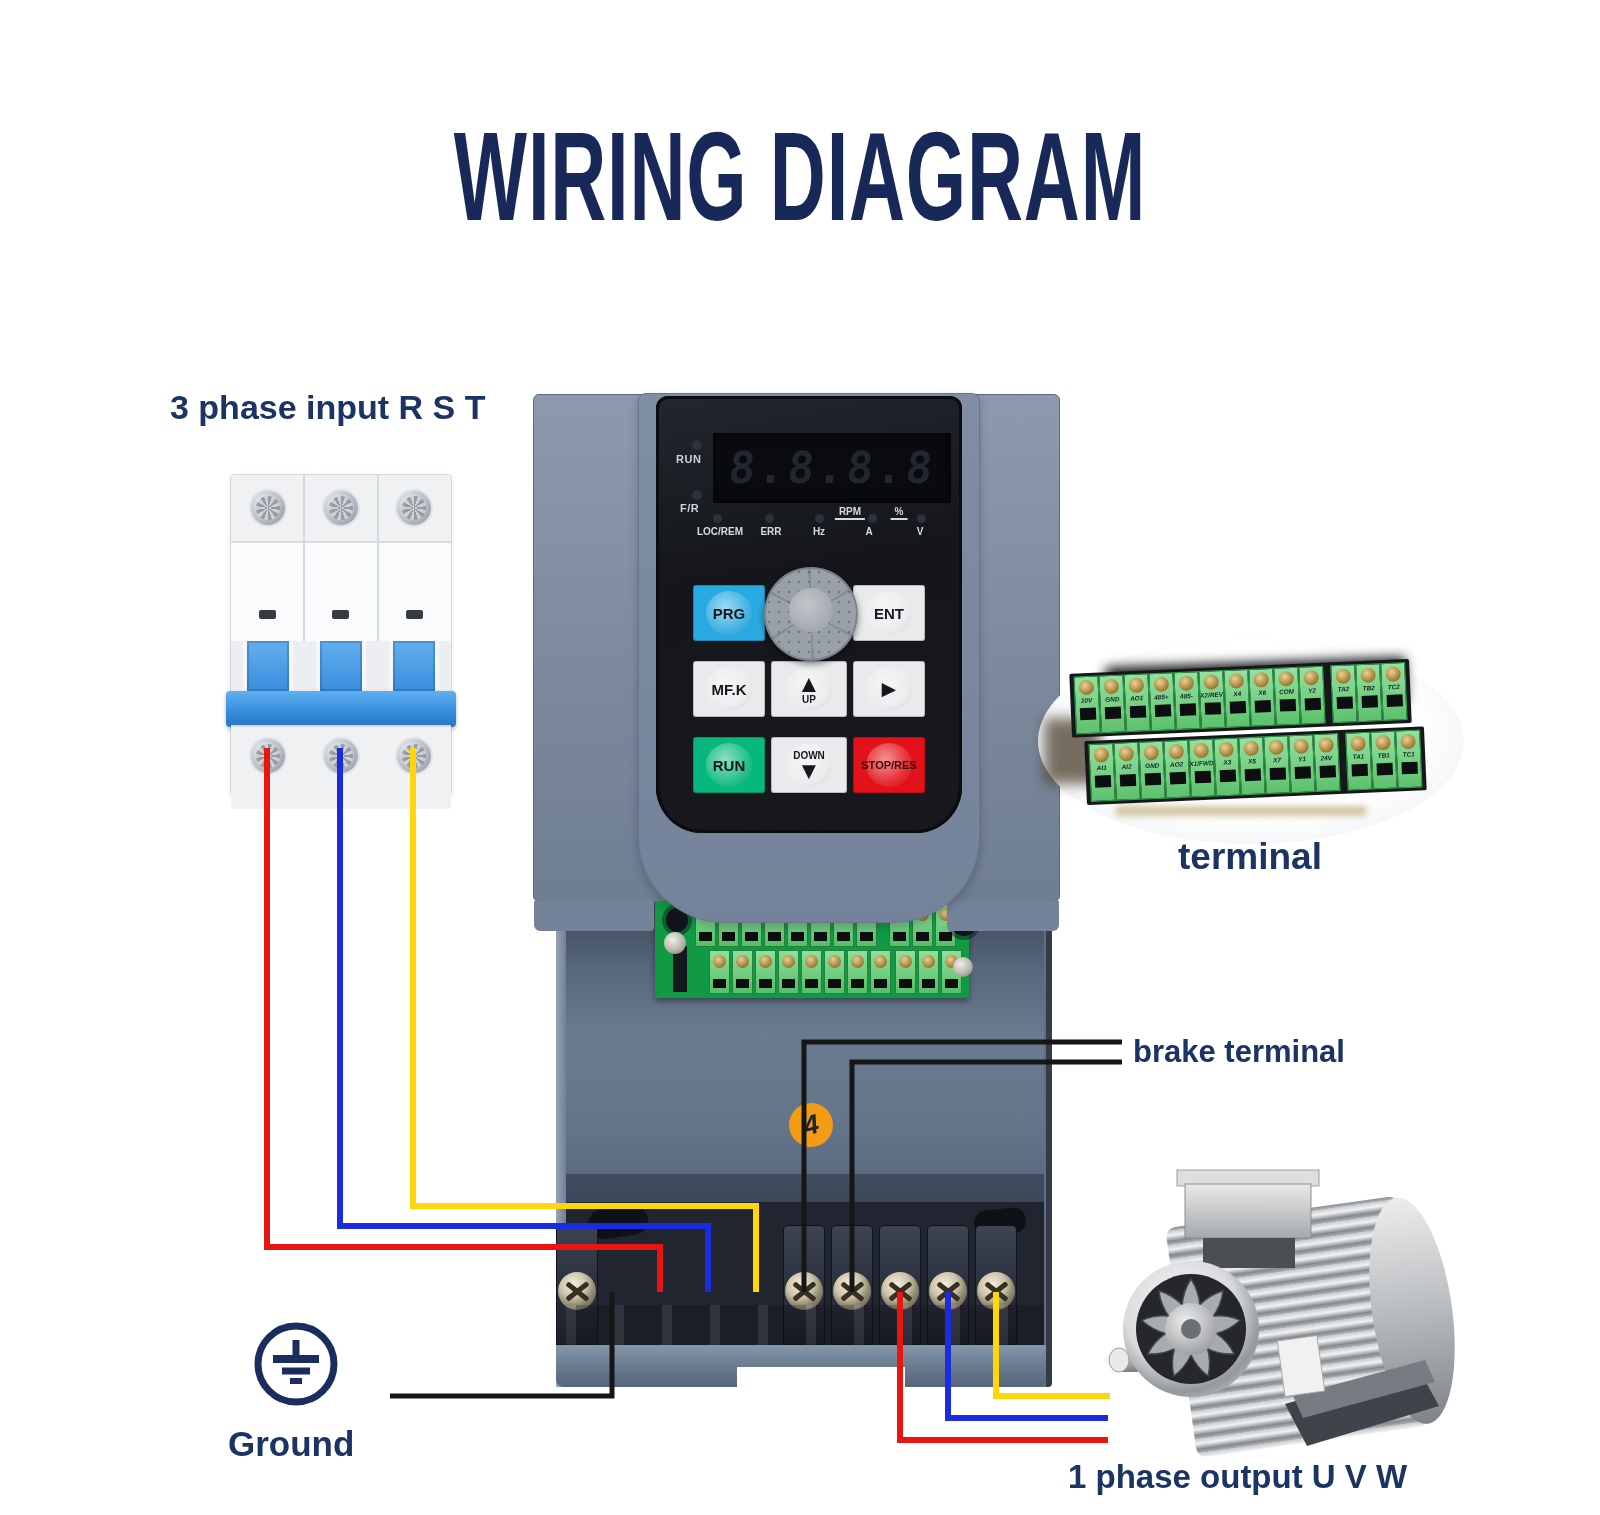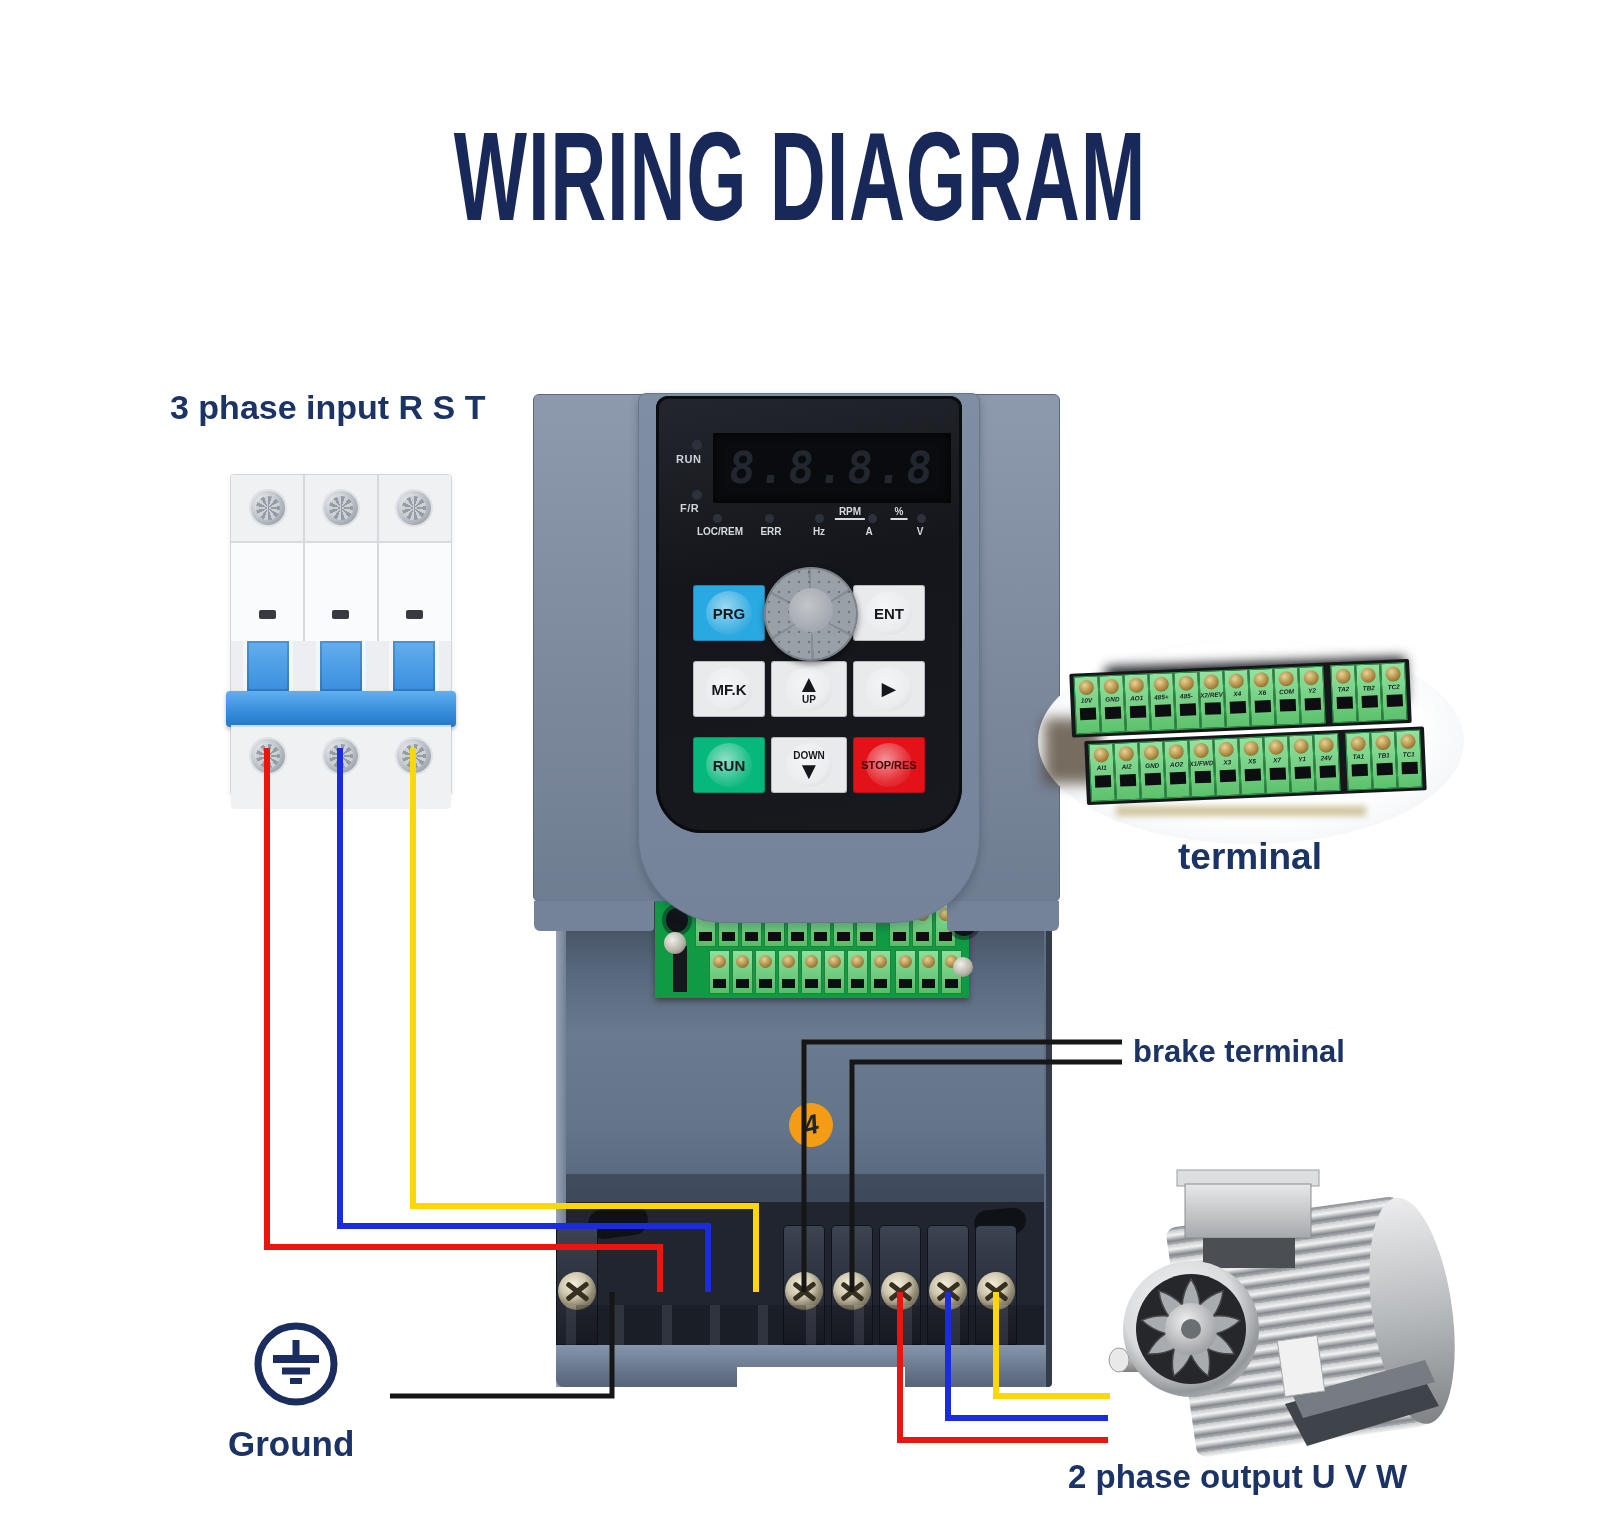--- a/index.html
+++ b/index.html
@@ -491,21 +491,21 @@
             <span class="tslot"></span>
           </div>
           </div>
       </div>
     </div>
   </div>
 
   <div class="lbl lbl-terminal">terminal</div>
   <div class="lbl lbl-brake">brake terminal</div>
   <div class="lbl lbl-ground">Ground</div>
-  <div class="lbl lbl-output">2 phase output U V W</div>
+  <div class="lbl lbl-output">1 phase output U V W</div>
 
   <svg class="motor" width="370" height="330" viewBox="0 0 370 330">
     <defs>
       <linearGradient id="ribG" gradientUnits="userSpaceOnUse" x1="0" y1="75" x2="0" y2="89" spreadMethod="repeat">
         <stop offset="0" stop-color="#c6c9cc"></stop>
           <stop offset="0.35" stop-color="#f1f2f3"></stop>
         <stop offset="0.75" stop-color="#85898d"></stop>
           <stop offset="1" stop-color="#aeb1b4"></stop>
       </linearGradient>
       <linearGradient id="capG" x1="0" y1="0" x2="0" y2="1">

